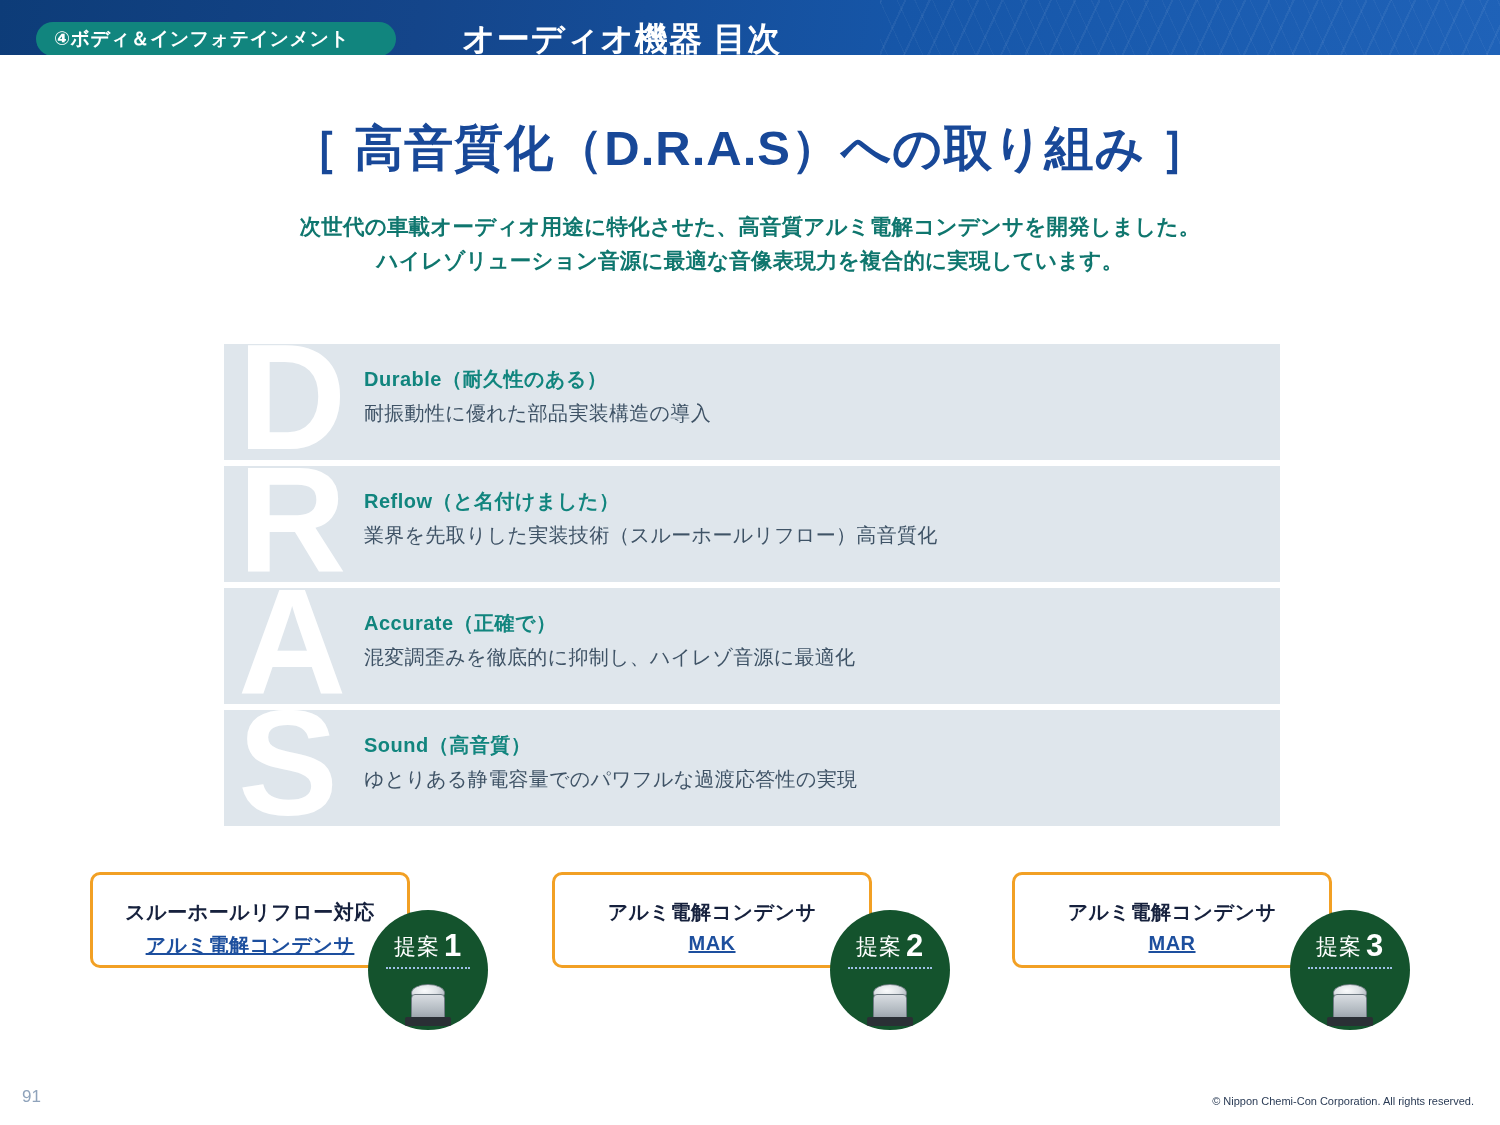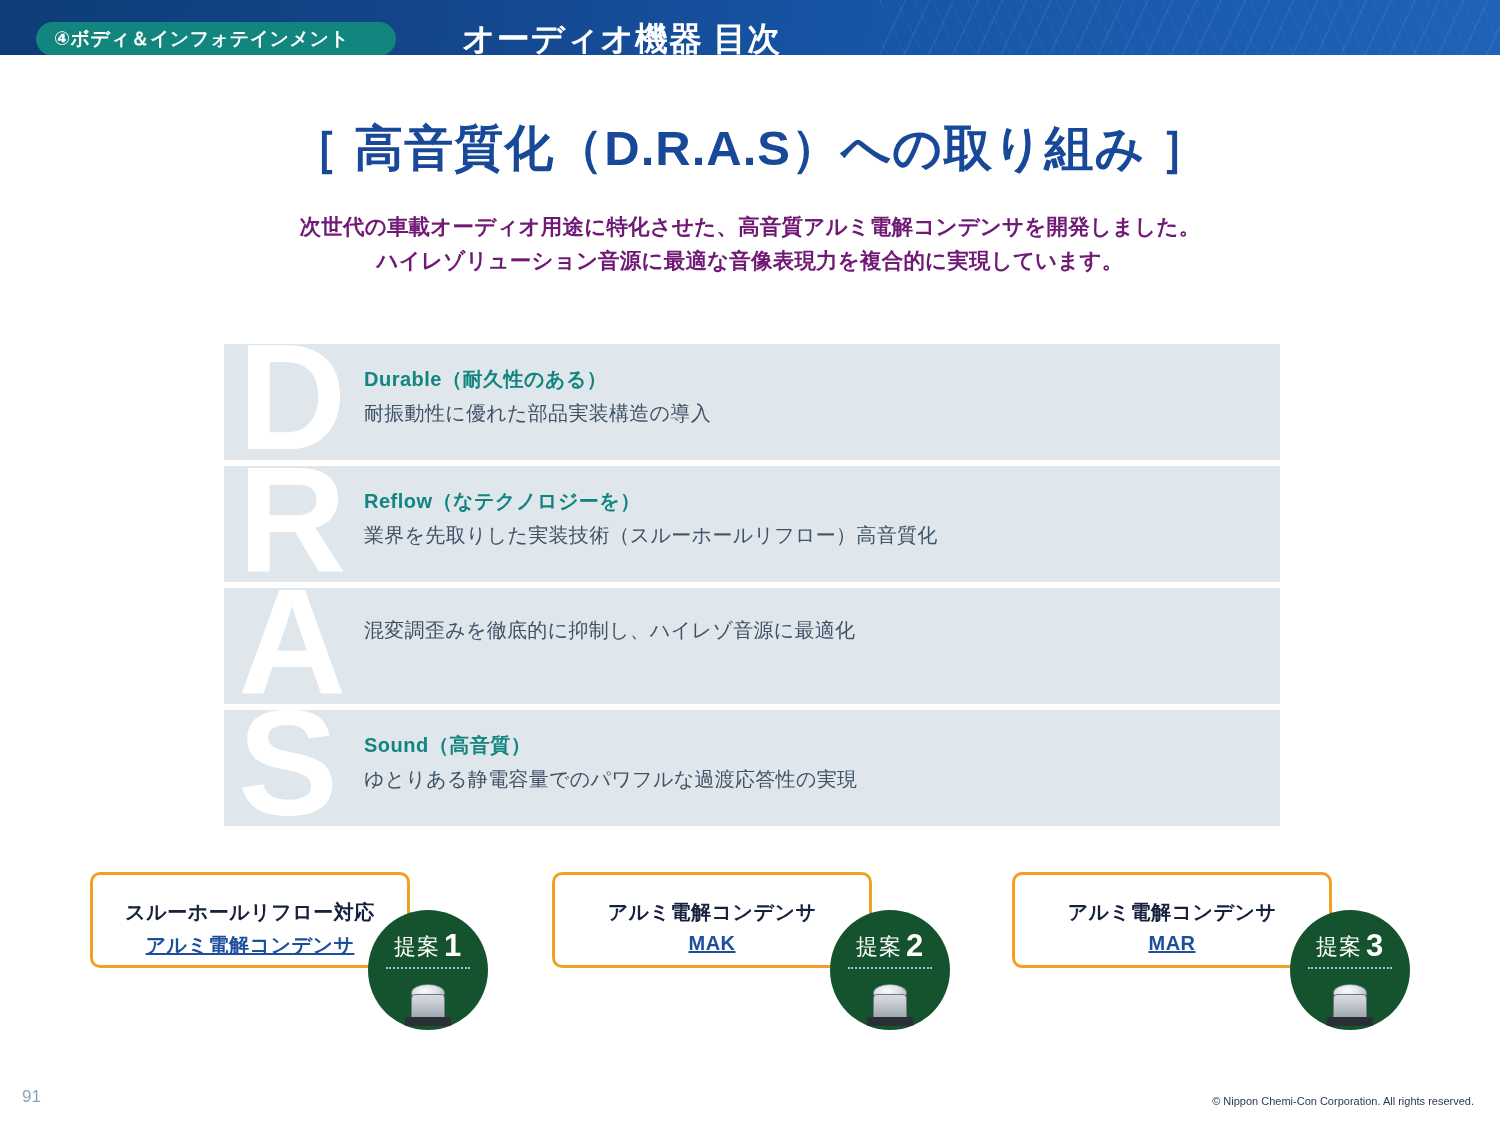--- a/index.html
+++ b/index.html
@@ -79,21 +79,21 @@
   
   .lead {
     position: absolute;
     top: 210px;
     left: 0;
     width: 1500px;
     text-align: center;
     font-size: 21.5px;
     font-weight: bold;
     line-height: 34px;
-    color: #701a75;
+    color: #0f766e;
     letter-spacing: 0.2px;
   }
 
   
   .dras {
     position: absolute;
     top: 344px;
     left: 224px;
     width: 1056px;
   }
@@ -273,28 +273,29 @@
     <div class="dras-letter">D</div>
     <div class="dras-body">
       <div class="dras-head">Durable（耐久性のある）</div>
       <div class="dras-sub">耐振動性に優れた部品実装構造の導入</div>
     </div>
   </div>
 
   <div class="dras-row">
     <div class="dras-letter">R</div>
     <div class="dras-body">
-      <div class="dras-head">Reflow（なテクノロジーを）</div>
+      <div class="dras-head">Reflow（と名付けました）</div>
       <div class="dras-sub">業界を先取りした実装技術（スルーホールリフロー）高音質化</div>
     </div>
   </div>
 
   <div class="dras-row">
     <div class="dras-letter">A</div>
     <div class="dras-body">
+      <div class="dras-head">Accurate（正確で）</div>
       <div class="dras-sub">混変調歪みを徹底的に抑制し、ハイレゾ音源に最適化</div>
     </div>
   </div>
 
   <div class="dras-row">
     <div class="dras-letter">S</div>
     <div class="dras-body">
       <div class="dras-head">Sound（高音質）</div>
       <div class="dras-sub">ゆとりある静電容量でのパワフルな過渡応答性の実現</div>
     </div>

